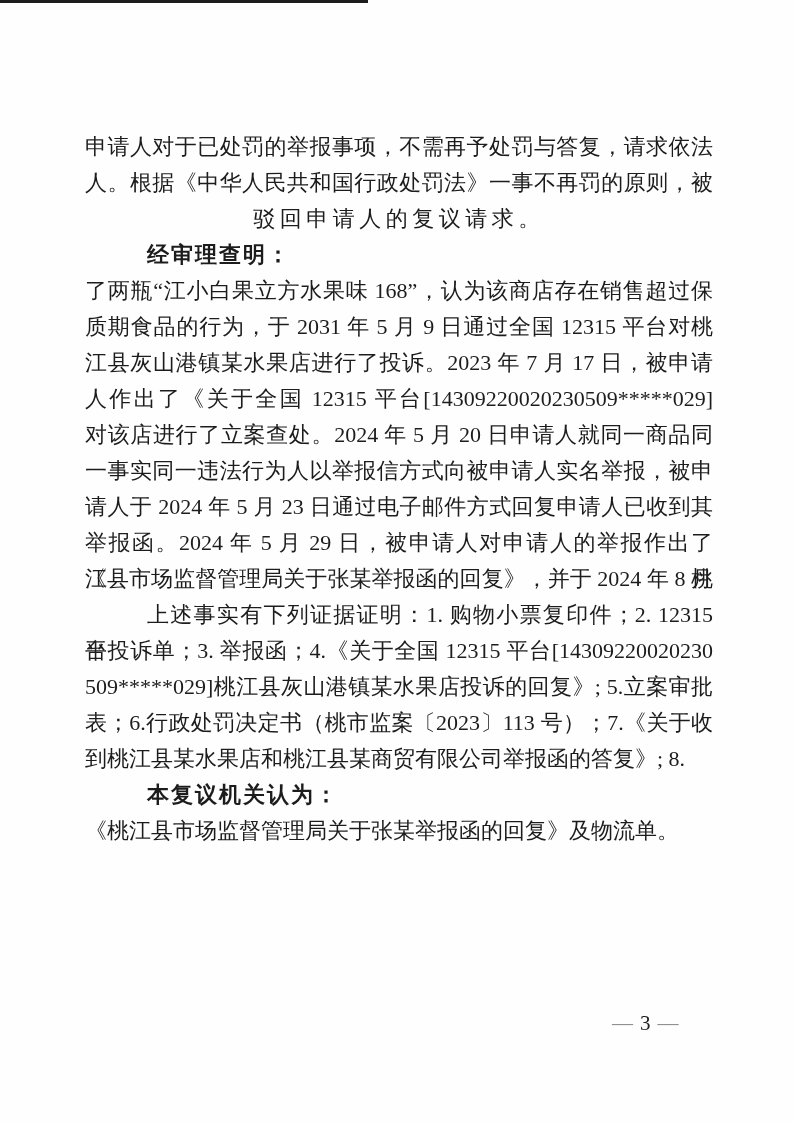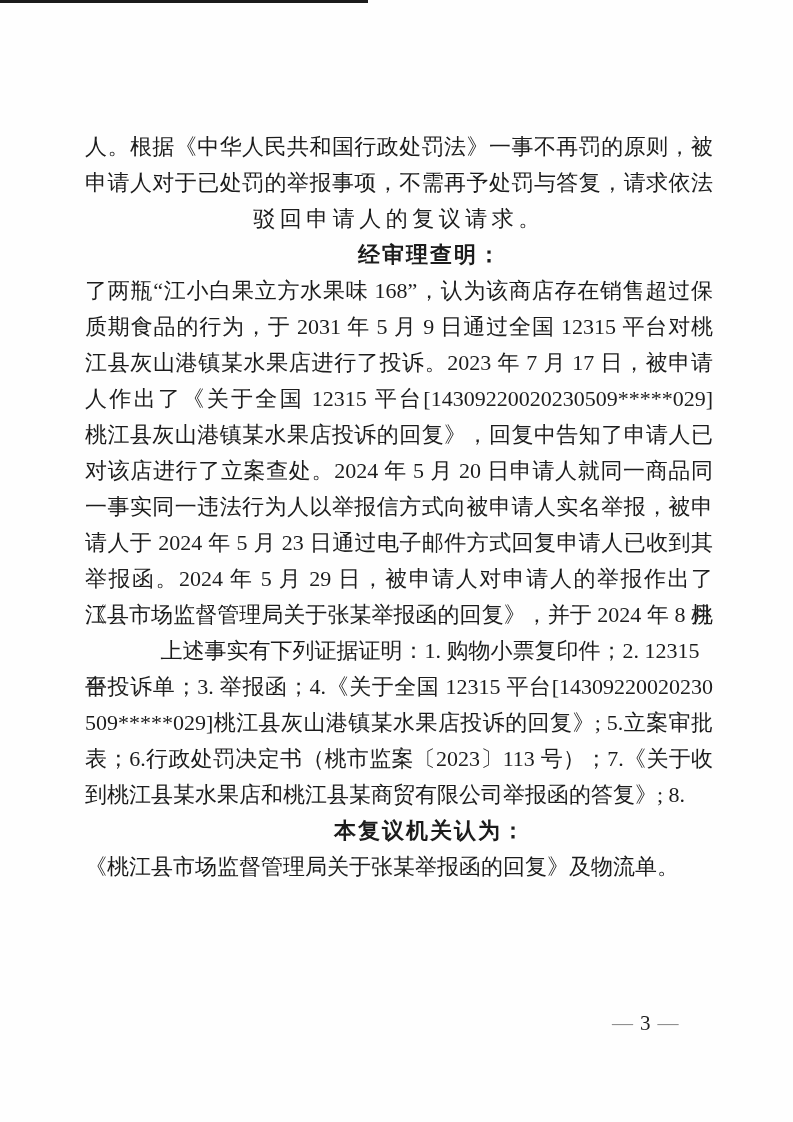--- a/index.html
+++ b/index.html
@@ -37,21 +37,21 @@
     white-space: nowrap;
     text-align: left;
   }
   
   .j {
     white-space: normal;
     text-align: justify;
     text-align-last: justify;
   }
   
-  .indent { text-indent: 62px; text-align: center; }
+  .indent { text-indent: 62px; }
   
   .head {
     font-family: "Liberation Sans", "DejaVu Sans", sans-serif;
     font-weight: 700;
     letter-spacing: 2px;
   }
   
   .loose { letter-spacing: 4.5px; text-align: center; }
 
   .page-num {
@@ -68,29 +68,28 @@
   .page-num .num { margin: 0 7px; }
 </style>
 </head>
 <body>
 
 <div class="page">
 
   <div class="scan-edge"></div>
 
   <div class="text-block">
+    <div class="line j">申请人对于已处罚的举报事项，不需再予处罚与答复，请求依法</div>
     <div class="line j">人。根据《中华人民共和国行政处罚法》一事不再罚的原则，被</div>
-    <div class="line j">申请人对于已处罚的举报事项，不需再予处罚与答复，请求依法</div>
     <div class="line loose">驳回申请人的复议请求。</div>
     <div class="line head indent">经审理查明：</div>
     <div class="line j">了两瓶“江小白果立方水果味 168”，认为该商店存在销售超过保</div>
     <div class="line j">质期食品的行为，于 2031 年 5 月 9 日通过全国 12315 平台对桃</div>
     <div class="line j">江县灰山港镇某水果店进行了投诉。2023 年 7 月 17 日，被申请</div>
     <div class="line j">人作出了《关于全国 12315 平台[14309220020230509*****029]</div>
-    <div class="line j">桃江县灰山港镇某水果店投诉的回复》，回复中告知了申请人已</div>
     <div class="line j">对该店进行了立案查处。2024 年 5 月 20 日申请人就同一商品同</div>
     <div class="line j">一事实同一违法行为人以举报信方式向被申请人实名举报，被申</div>
     <div class="line j">请人于 2024 年 5 月 23 日通过电子邮件方式回复申请人已收到其</div>
     <div class="line j">举报函。2024 年 5 月 29 日，被申请人对申请人的举报作出了《桃</div>
     <div class="line j">江县市场监督管理局关于张某举报函的回复》，并于 2024 年 8 月</div>
     <div class="line j indent">上述事实有下列证据证明：1. 购物小票复印件；2. 12315 平</div>
     <div class="line j">台投诉单；3. 举报函；4.《关于全国 12315 平台[14309220020230</div>
     <div class="line j">509*****029]桃江县灰山港镇某水果店投诉的回复》; 5.立案审批</div>
     <div class="line j">表；6.行政处罚决定书（桃市监案〔2023〕113 号）；7.《关于收</div>
     <div class="line">到桃江县某水果店和桃江县某商贸有限公司举报函的答复》; 8.</div>

